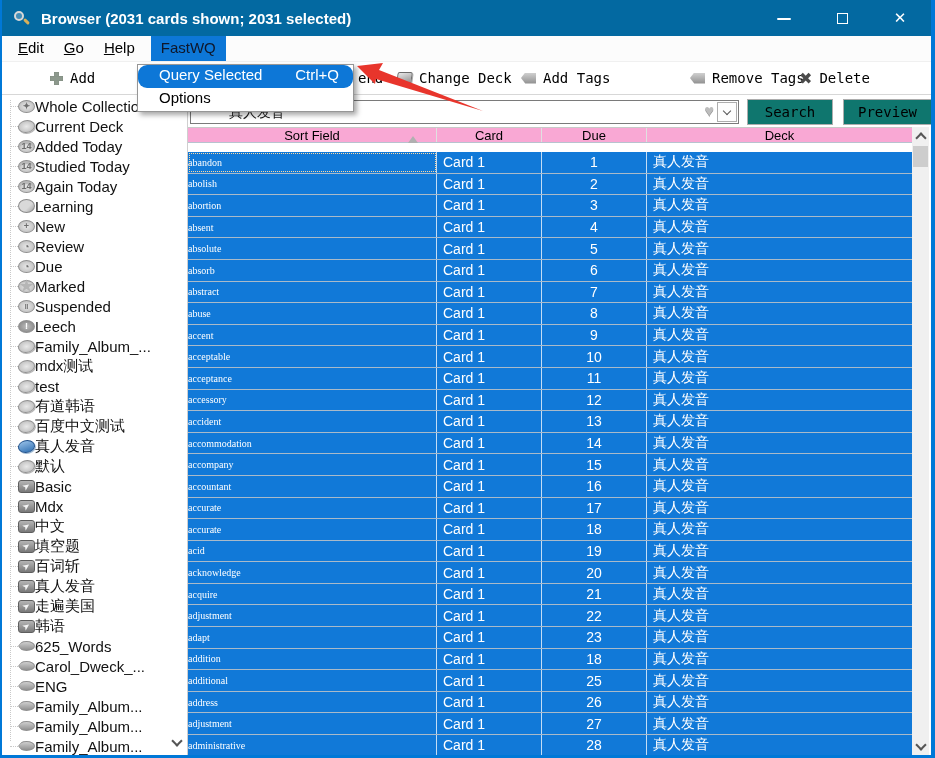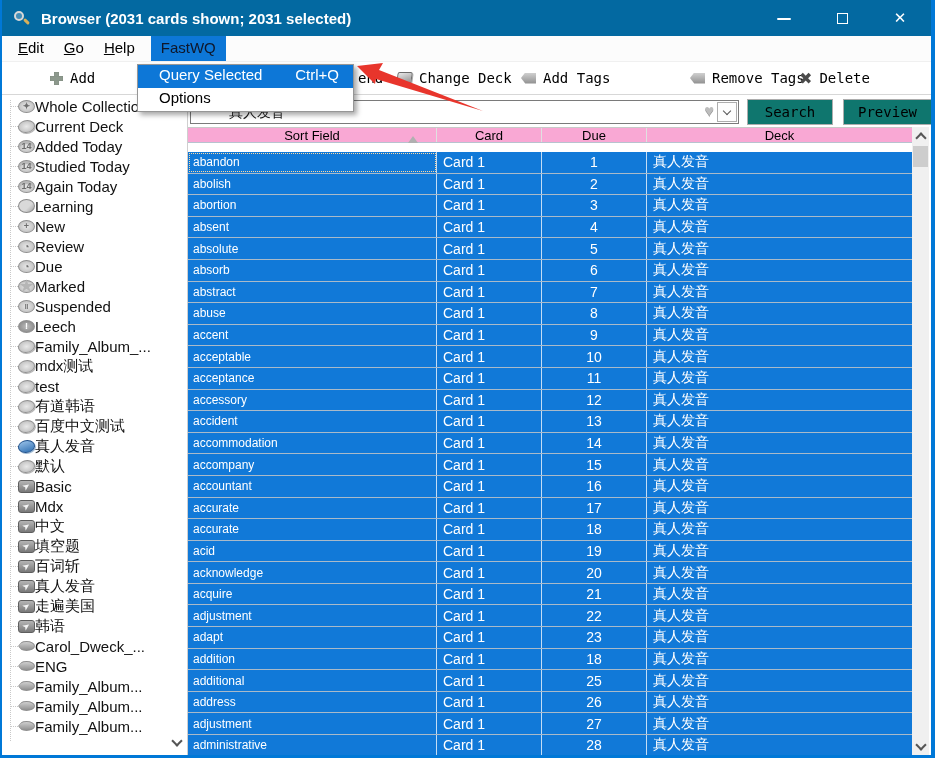--- a/index.html
+++ b/index.html
@@ -110,36 +110,36 @@
   .col1 { width:249px; flex:0 0 249px; }
   .col2 { width:105px; flex:0 0 105px; }
   .col3 { width:105px; flex:0 0 105px; }
   .col4 { flex:1; }
   .sort-arrow { position:absolute; right:18px; top:8px; width:0; height:0;
                 border-left:5px solid transparent; border-right:5px solid transparent; border-bottom:7px solid #b0b0b0; }
   .tbody { position:absolute; left:0; top:25px; right:0; bottom:0; overflow:hidden; }
   .trow { display:flex; height:21.6px; background:#1179d8; color:#fff; border-bottom:1px solid #a9bac9; }
   .td { display:flex; align-items:center; border-right:1px solid rgba(255,255,255,.75); overflow:hidden; white-space:nowrap; }
   .td:last-child { border-right:none; }
-  .td-word { font-family:Liberation Sans, sans-serif; font-size:12px; padding-left:5px; }
+  .td-word { font-family:Liberation Serif, serif; font-size:10px; }
   .td-card { font-size:14px; padding-left:6px; }
   .td-due  { justify-content:center; font-size:14px; }
   .td-deck { font-size:14px; padding-left:6px; }
   .trow.focused .td-word { outline:1px dotted #ffd9a0; outline-offset:-2px; }
 
   
   .scrollbar { position:absolute; left:912px; top:127px; width:17px; bottom:3px; background:#f0f0f0; z-index:3; }
   .sb-btn { position:absolute; left:0; width:17px; height:17px; display:flex; align-items:center; justify-content:center; }
   .sb-btn-up { top:0; } .sb-btn-down { bottom:0; }
   .sb-thumb { position:absolute; left:1px; top:19px; width:15px; height:21px; background:#cdcdcd; }
 
   
   .popup { position:absolute; left:137px; top:64px; width:217px; background:#fff; border:1px solid #969696;
            box-shadow:3px 3px 5px rgba(0,0,0,.35); z-index:30; font-size:15px; }
-  .popup-row { height:23px; display:flex; align-items:center; padding:0 14px 4px 21px; color:#000; }
+  .popup-row { height:23px; display:flex; align-items:center; padding:0 14px 4px 21px; color:#000;border-radius:9px; }
   .popup-row.selected { background:#0d77d7; color:#fff; }
   .popup-shortcut { margin-left:auto; }
 
   
   .arrow-svg { position:absolute; left:0; top:0; z-index:50; pointer-events:none; }
 
   .tb-label { white-space:nowrap; }
 </style>
 </head>
 <body>
@@ -300,20 +300,24 @@
         <div class="sb-item">
           <span class="sb-icon circ" data-icon="model-icon"></span>
           <span class="sb-inner-label">走遍美国</span>
         </div>
         <div class="sb-item">
           <span class="sb-icon circ" data-icon="model-icon"></span>
           <span class="sb-inner-label">韩语</span>
         </div>
         <div class="sb-item">
           <span class="sb-icon circ" data-icon="tag-icon"></span>
+          <span class="sb-inner-label">625_Words</span>
+        </div>
+        <div class="sb-item">
+          <span class="sb-icon circ" data-icon="tag-icon"></span>
           <span class="sb-inner-label">Carol_Dweck_...</span>
         </div>
         <div class="sb-item">
           <span class="sb-icon circ" data-icon="tag-icon"></span>
           <span class="sb-inner-label">ENG</span>
         </div>
         <div class="sb-item">
           <span class="sb-icon circ" data-icon="tag-icon"></span>
           <span class="sb-inner-label">Family_Album...</span>
         </div>

